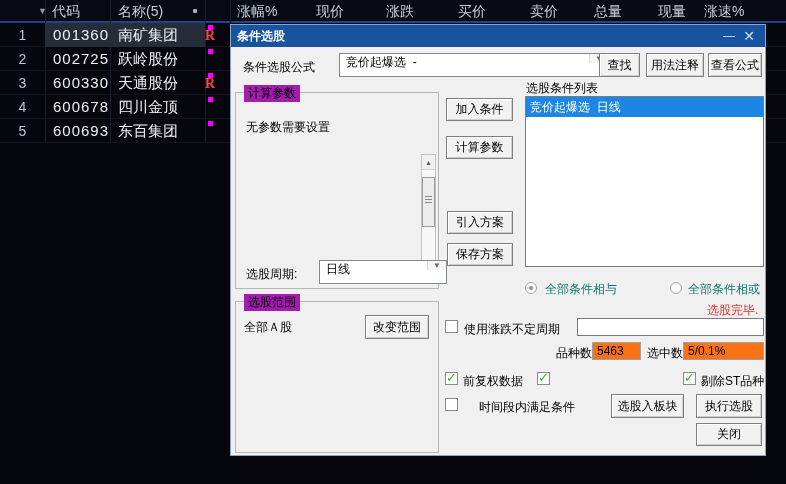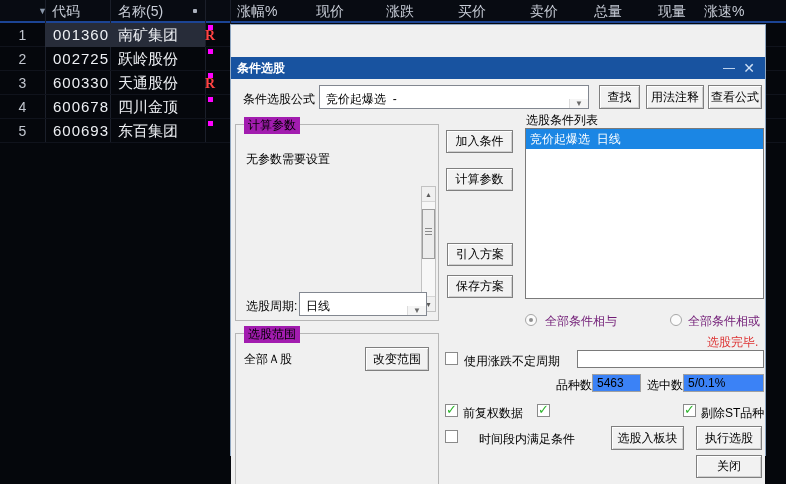--- a/index.html
+++ b/index.html
@@ -17,43 +17,43 @@
   .trow { position:absolute; left:0; width:786px; height:24px; border-bottom:1px solid #10131c; }
   .trow .hl { position:absolute; left:45px; top:0; width:160px; height:24px; background:#272c39; }
   .tnum { position:absolute; left:0; top:4px; width:45px; text-align:center; font-size:14px; color:#c2c6cf; }
   .tcode { position:absolute; left:53px; top:3px; font-size:15px; color:#eef0f4; letter-spacing:1px; }
   .tname { position:absolute; left:118px; top:3px; font-size:15px; color:#eef0f4; }
   .mdot { position:absolute; left:208px; top:2px; width:5px; height:5px; background:var(--marker-magenta,#ff00ff); }
   .rbadge { position:absolute; left:205px; top:5px; font-family:"Liberation Serif","DejaVu Serif",serif; font-weight:bold; font-size:14px; color:var(--r-red,#ff4343); }
 
   
   .dlg { position:absolute; left:230px; top:24px; width:536px; height:432px; border:1px solid #8fa6c0; background:#f0f0f0; z-index:5; }
-  .titlebar { height:22px; background:var(--titlebar-blue,#1853a0); display:flex; align-items:center; padding:0 6px;margin-top:32px; }
+  .titlebar { height:22px; background:var(--titlebar-blue,#1853a0); display:flex; align-items:center; padding:0 6px; }
   .titlebar .ttl { color:#fff; font-size:12px; font-weight:bold; }
   .titlebar .sp { flex:1; }
   .wbtn { width:20px; height:18px; text-align:center; line-height:18px; color:#cfe0f5; font-size:12px; }
   .dbody { position:relative; width:534px; height:408px; background:#f0f0f0; font-size:12px; color:#000; }
 
   .lbl { position:absolute; font-size:12px; color:#000; white-space:nowrap; }
   .btn { position:absolute; background:#f2f2f2; border:1px solid #7f7f7f; box-shadow:inset 1px 1px 0 #ffffff, inset -1px -1px 0 #cfcfcf; font-size:12px; color:#000; display:flex; align-items:center; justify-content:center; white-space:nowrap; }
-  .combo { position:absolute; background:#fff; border:1px solid #828790; display:flex; align-items:flex-end; }
+  .combo { position:absolute; background:#fff; border:1px solid #828790; display:flex; align-items:flex-start;margin-left:20px; }
   .combo .ctxt { flex:1; font-size:12px; padding-left:6px; display:flex; align-items:center; white-space:pre; }
   .combo .carr { width:19px; background:#f5f5f5; border-left:1px solid #dcdcdc; display:flex; align-items:center; justify-content:center; font-size:8px; color:#6a6a6a; }
   .group { position:absolute; border:1px solid #b6b6b6; }
   .glabel { position:absolute; top:-8px; left:8px; background:#a21caf; padding:0 4px; font-size:12px; color:#000; white-space:nowrap; }
   .listbox { position:absolute; background:#fff; border:1px solid #7a7a7a; overflow:hidden; }
   .litem { height:20px; line-height:20px; background:var(--selection-blue,#1b86e4); color:#fff; font-size:12px; padding-left:4px; white-space:pre; }
   .cb { position:absolute; width:13px; height:13px; background:#fff; border:1px solid #8a8a8a; }
   .cb.checked::after { content:"✓"; position:absolute; left:0px; top:-3px; font-size:13px; font-weight:bold; color:var(--check-green,#2db52d); }
   .radio { position:absolute; width:12px; height:12px; border-radius:50%; border:1px solid #a6a6a6; background:#fbfbfb; }
   .radio.sel::after { content:""; position:absolute; left:3px; top:3px; width:4px; height:4px; border-radius:50%; background:#909090; }
-  .graylbl { position:absolute; font-size:12px; color:#701a75; white-space:nowrap; }
+  .graylbl { position:absolute; font-size:12px; color:#0f766e; white-space:nowrap; }
   .status { position:absolute; font-size:12px; color:var(--status-red,#dd3333); white-space:nowrap; }
   .field { position:absolute; background:#fff; border:1px solid #7a7a7a; font-size:12px; padding-left:3px; font-family:"Liberation Sans",sans-serif; }
-  .robox { position:absolute; background:#3b82f6; border:1px solid #a0a0a0; font-size:12px; padding:1px 0 0 4px; white-space:nowrap; }
+  .robox { position:absolute; background:#f97316; border:1px solid #a0a0a0; font-size:12px; padding:1px 0 0 4px; white-space:nowrap; }
 
   
   .sbar { position:absolute; left:185px; top:61px; width:15px; height:126px; border:1px solid #c2c2c2; background:#f7f7f7; }
   .sarr { position:absolute; left:0; width:13px; height:15px; background:#f0f0f0; color:#5a5a5a; font-size:7px; text-align:center; line-height:15px; }
   .sarr.up { top:0; border-bottom:1px solid #d5d5d5; }
   .sarr.dn { bottom:0; border-top:1px solid #d5d5d5; }
   .sthumb { position:absolute; left:0; top:22px; width:13px; height:50px; background:#ececec; border:1px solid #9d9d9d; }
   .sthumb::after { content:""; position:absolute; left:2px; top:21px; width:7px; height:1px; background:#8a8a8a; box-shadow:0 3px 0 #8a8a8a, 0 -3px 0 #8a8a8a; }
 </style>
 </head>

